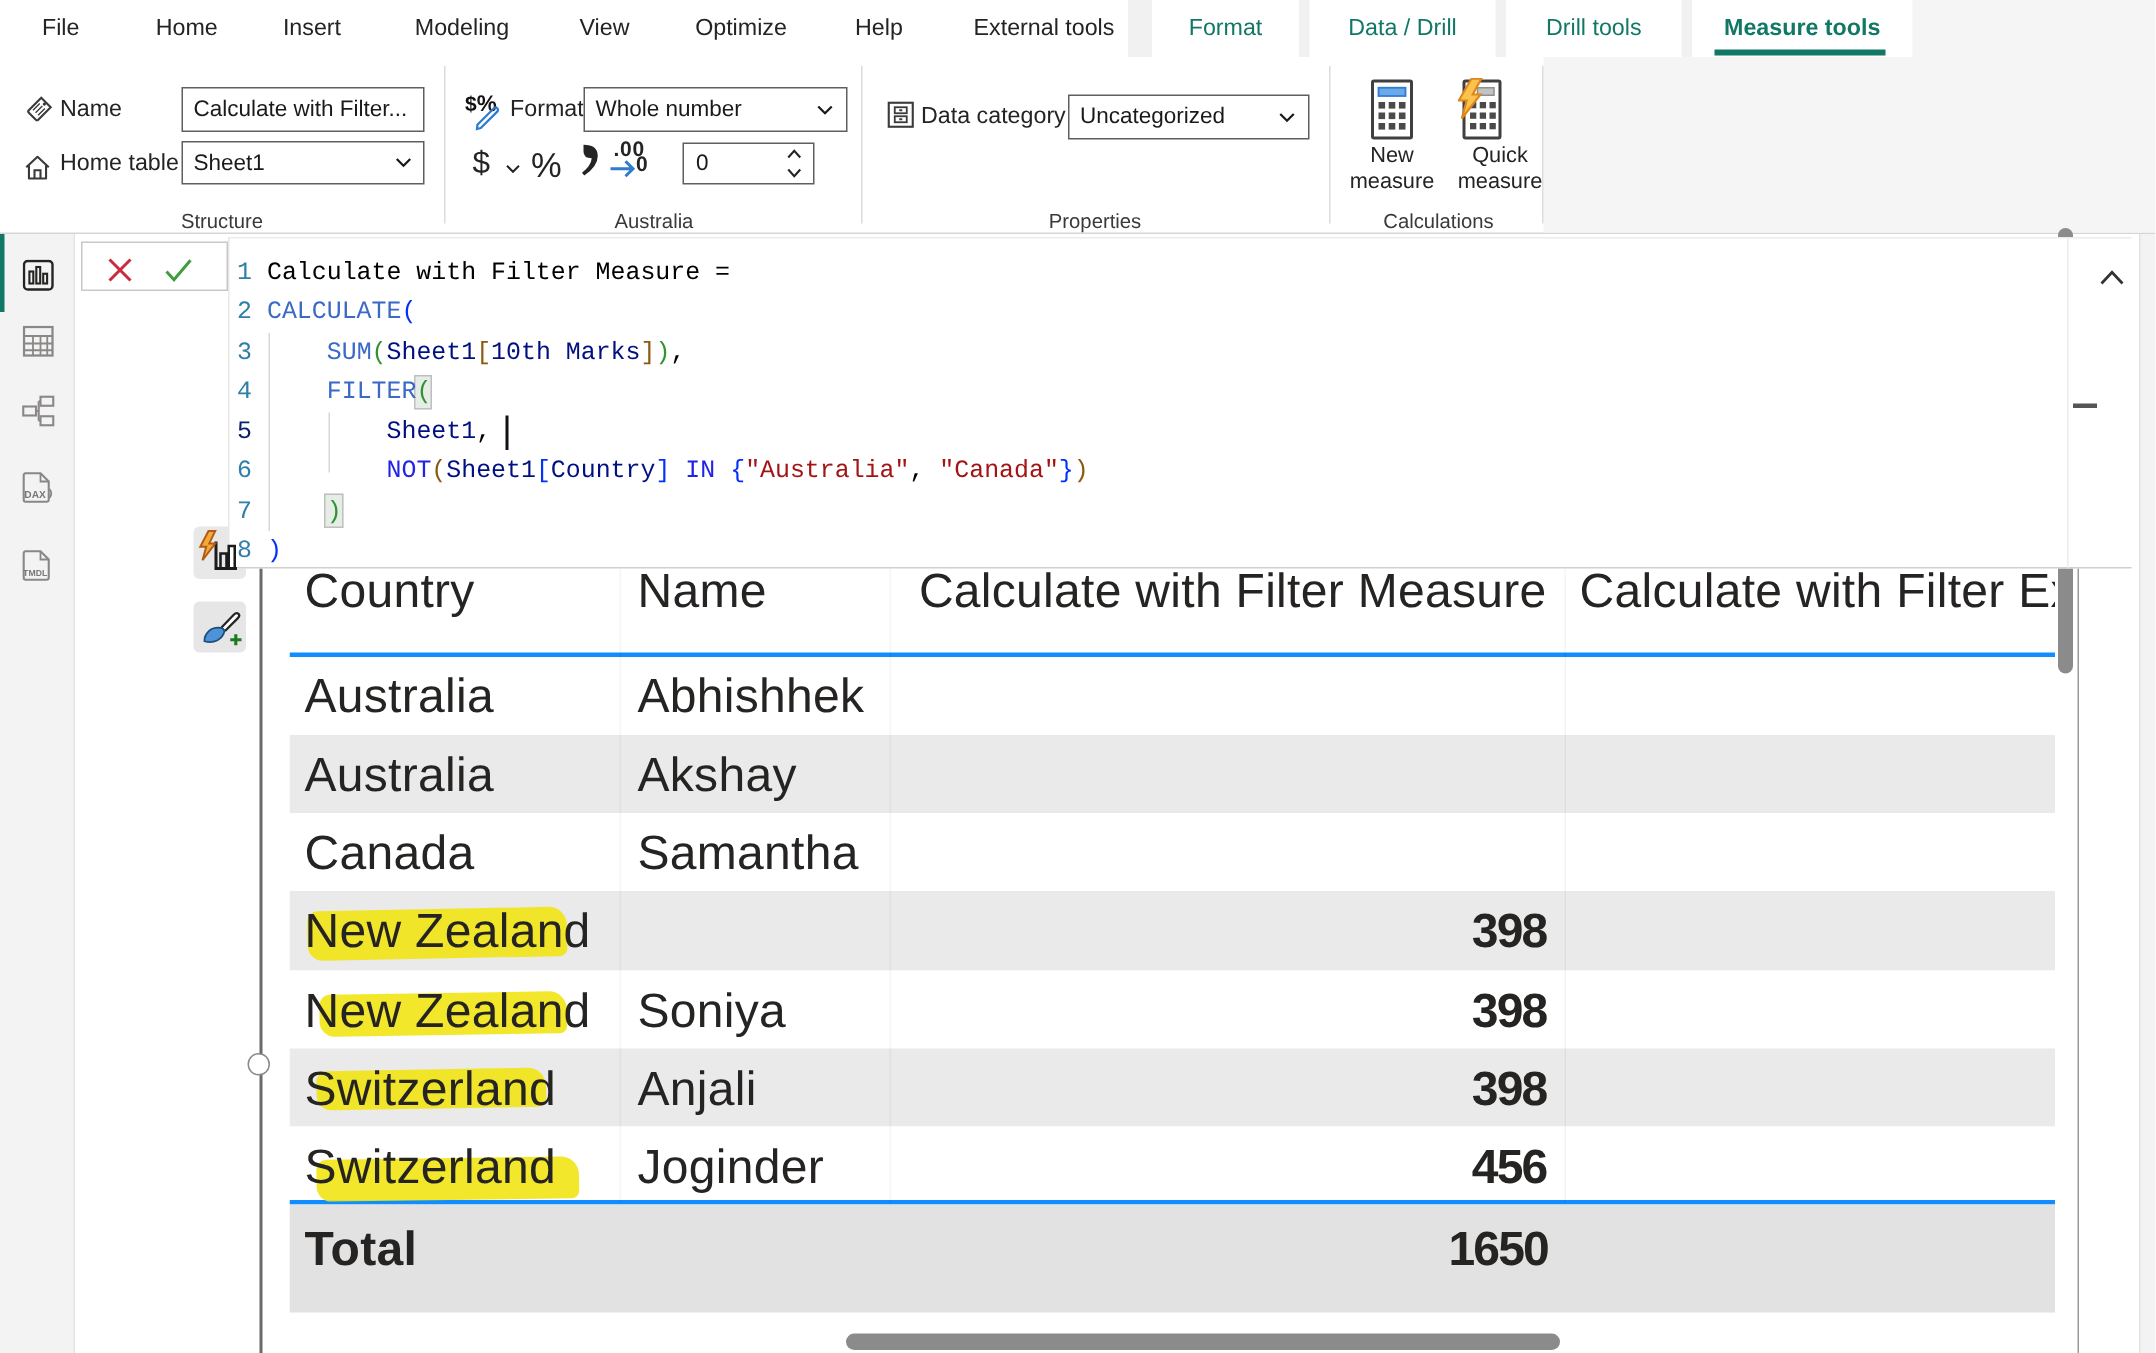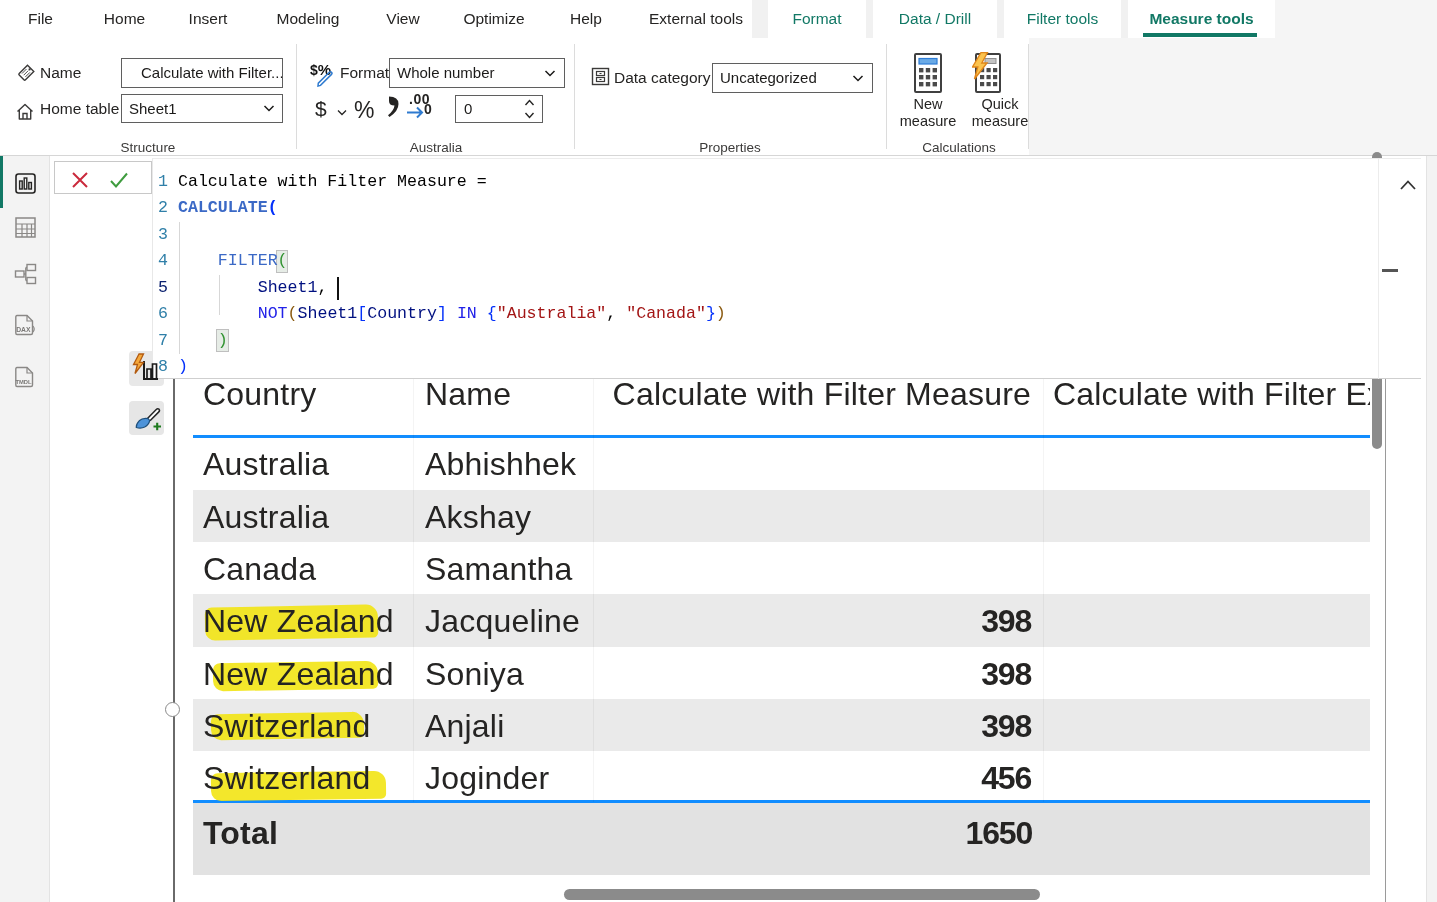--- a/index.html
+++ b/index.html
@@ -73,21 +73,21 @@
     <div class="tab" style="left:18px; width:45px;">File</div>
     <div class="tab" style="left:92px; width:65px;">Home</div>
     <div class="tab" style="left:176px; width:64px;">Insert</div>
     <div class="tab" style="left:262px; width:92px;">Modeling</div>
     <div class="tab" style="left:374px; width:58px;">View</div>
     <div class="tab" style="left:450px; width:88px;">Optimize</div>
     <div class="tab" style="left:558px; width:56px;">Help</div>
     <div class="tab" style="left:636px; width:120px;">External tools</div>
     <div class="ctab" style="left:768px; width:98px;">Format</div>
     <div class="ctab" style="left:873px; width:124px;">Data / Drill</div>
-    <div class="ctab" style="left:1004px; width:117px;">Filter tools</div>
+    <div class="ctab" style="left:1004px; width:117px;">Drill tools</div>
     <div class="ctab" id="mtools" style="left:1128px; width:147px;">Measure tools</div>
     <div id="mtools-ul"></div>
   </div>
 
   <div id="ribbon">
     <div class="grayzone"></div>
     <div class="rdiv" style="left:296px;"></div>
     <div class="rdiv" style="left:574px;"></div>
     <div class="rdiv" style="left:886px;"></div>
     <div class="rdiv" style="left:1028px;"></div>
@@ -95,21 +95,21 @@
     <div class="seclabel" style="left:336px;">Australia</div>
     <div class="seclabel" style="left:630px;">Properties</div>
     <div class="seclabel" style="left:859px;">Calculations</div>
 
     <svg class="abs" style="left:16px; top:25px;" width="20" height="20" viewBox="0 0 20 20">
       <path d="M11.5 2.2 L17.8 8.5 L9.5 16.8 Q8.7 17.6 7.9 16.8 L3.2 12.1 Q2.4 11.3 3.2 10.5 Z" fill="none" stroke="#3b3a39" stroke-width="1.4"></path>
       <circle cx="13.6" cy="6.4" r="1.1" fill="#3b3a39"></circle>
       <path d="M6 10.5 L10.5 6 M7.7 12.2 L12.2 7.7 M9.4 13.9 L13.9 9.4" stroke="#3b3a39" stroke-width="0.9"></path>
     </svg>
     <div class="rlabel" style="left:40px; top:26px;">Name</div>
-    <div class="rbox" style="left:121px; top:20px; width:162px; height:30px; line-height:28px; padding-left:19px;">Calculate with Filter...</div>
+    <div class="rbox" style="left:121px; top:20px; width:162px; height:30px; line-height:28px; padding-left:7px;">Calculate with Filter...</div>
 
     <svg class="abs" style="left:15px; top:64px;" width="20" height="20" viewBox="0 0 20 20">
       <path d="M2.5 9.5 L10 2.5 L17.5 9.5 M4.3 8.3 V17 H15.7 V8.3" fill="none" stroke="#3b3a39" stroke-width="1.4" stroke-linejoin="round"></path>
       <path d="M8 17 V11.5 H12 V17" fill="none" stroke="#3b3a39" stroke-width="1.4"></path>
     </svg>
     <div class="rlabel" style="left:40px; top:62px;">Home table</div>
     <div class="rbox" style="left:121px; top:56px; width:162px; height:29px; line-height:27px; padding-left:7px;">Sheet1
       <svg class="abs" style="right:7px; top:9px;" width="12" height="9" viewBox="0 0 12 9">
           <path d="M1.5 2 L6 6.5 L10.5 2" fill="none" stroke="#1b1a19" stroke-width="1.5"></path>
         </svg>
@@ -269,21 +269,20 @@
     <div class="abs cell" style="right:339px; top:34px;">Calculate with Filter Measure</div>
     <div class="abs cell" style="left:860px; top:34px;">Calculate with Filter Exa</div>
 
     <div class="abs cell" style="left:10px; top:104.3px;">Australia</div>
     <div class="abs cell" style="left:232px; top:104.3px;">Abhishhek</div>
     <div class="abs cell" style="left:10px; top:156.6px;">Australia</div>
     <div class="abs cell" style="left:232px; top:156.6px;">Akshay</div>
     <div class="abs cell" style="left:10px; top:208.9px;">Canada</div>
     <div class="abs cell" style="left:232px; top:208.9px;">Samantha</div>
     <div class="abs cell" style="left:10px; top:261.2px;">New Zealand</div>
-    <div class="abs cell" style="left:232px; top:261.2px;">Jacqueline</div>
     <div class="abs cell num" style="right:339px; top:261.2px;">398</div>
     <div class="abs cell" style="left:10px; top:313.5px;">New Zealand</div>
     <div class="abs cell" style="left:232px; top:313.5px;">Soniya</div>
     <div class="abs cell num" style="right:339px; top:313.5px;">398</div>
     <div class="abs cell" style="left:10px; top:365.8px;">Switzerland</div>
     <div class="abs cell" style="left:232px; top:365.8px;">Anjali</div>
     <div class="abs cell num" style="right:339px; top:365.8px;">398</div>
     <div class="abs cell" style="left:10px; top:418.1px;">Switzerland</div>
     <div class="abs cell" style="left:232px; top:418.1px;">Joginder</div>
     <div class="abs cell num" style="right:339px; top:418.1px;">456</div>
@@ -305,21 +304,22 @@
     <div class="lnum" style="left:-7px; top:9.8px;">1</div>
     <div class="lnum" style="left:-7px; top:36.2px;">2</div>
     <div class="lnum" style="left:-7px; top:62.7px;">3</div>
     <div class="lnum" style="left:-7px; top:89.1px;">4</div>
     <div class="lnum" style="left:-7px; top:115.6px; color:#0b216f;">5</div>
     <div class="lnum" style="left:-7px; top:142px;">6</div>
     <div class="lnum" style="left:-7px; top:168.5px;">7</div>
     <div class="lnum" style="left:-7px; top:194.9px;">8</div>
 
     <div class="codeline" style="left:25px; top:9.8px;">Calculate with Filter Measure =</div>
-    <div class="codeline" style="left:25px; top:36.2px;font-weight:bold;"><span class="fn">CALCULATE</span><span class="b1">(</span></div>
+    <div class="codeline" style="left:25px; top:36.2px;"><span class="fn">CALCULATE</span><span class="b1">(</span></div>
+    <div class="codeline" style="left:25px; top:62.7px;">    <span class="fn">SUM</span><span class="b2">(</span><span class="tbl">Sheet1</span><span class="b3">[</span><span class="tbl">10th Marks</span><span class="b3">]</span><span class="b2">)</span>,</div>
     <div class="codeline" style="left:25px; top:89.1px;">    <span class="fn">FILTER</span><span class="b2">(</span></div>
     <div class="codeline" style="left:25px; top:115.6px;">        <span class="tbl">Sheet1</span>,</div>
     <div class="codeline" style="left:25px; top:142px;">        <span class="kw">NOT</span><span class="b3">(</span><span class="tbl">Sheet1</span><span class="b1">[</span><span class="tbl">Country</span><span class="b1">]</span> <span class="kw">IN</span> <span class="b1">{</span><span class="str">"Australia"</span>, <span class="str">"Canada"</span><span class="b1">}</span><span class="b3">)</span></div>
     <div class="codeline" style="left:25px; top:168.5px;">    <span class="b2">)</span></div>
     <div class="codeline" style="left:25px; top:194.9px;"><span class="b1">)</span></div>
     <div id="cursor" style="left:184px; top:118px;"></div>
 
     <div class="abs" style="left:1225px; top:0; width:1px; height:220px; background:#ececec;"></div>
     <div class="abs" style="left:1229px; top:110px; width:16px; height:2.5px; background:#555;"></div>
     <svg class="abs" style="left:1246px; top:20px;" width="18" height="12" viewBox="0 0 18 12">

